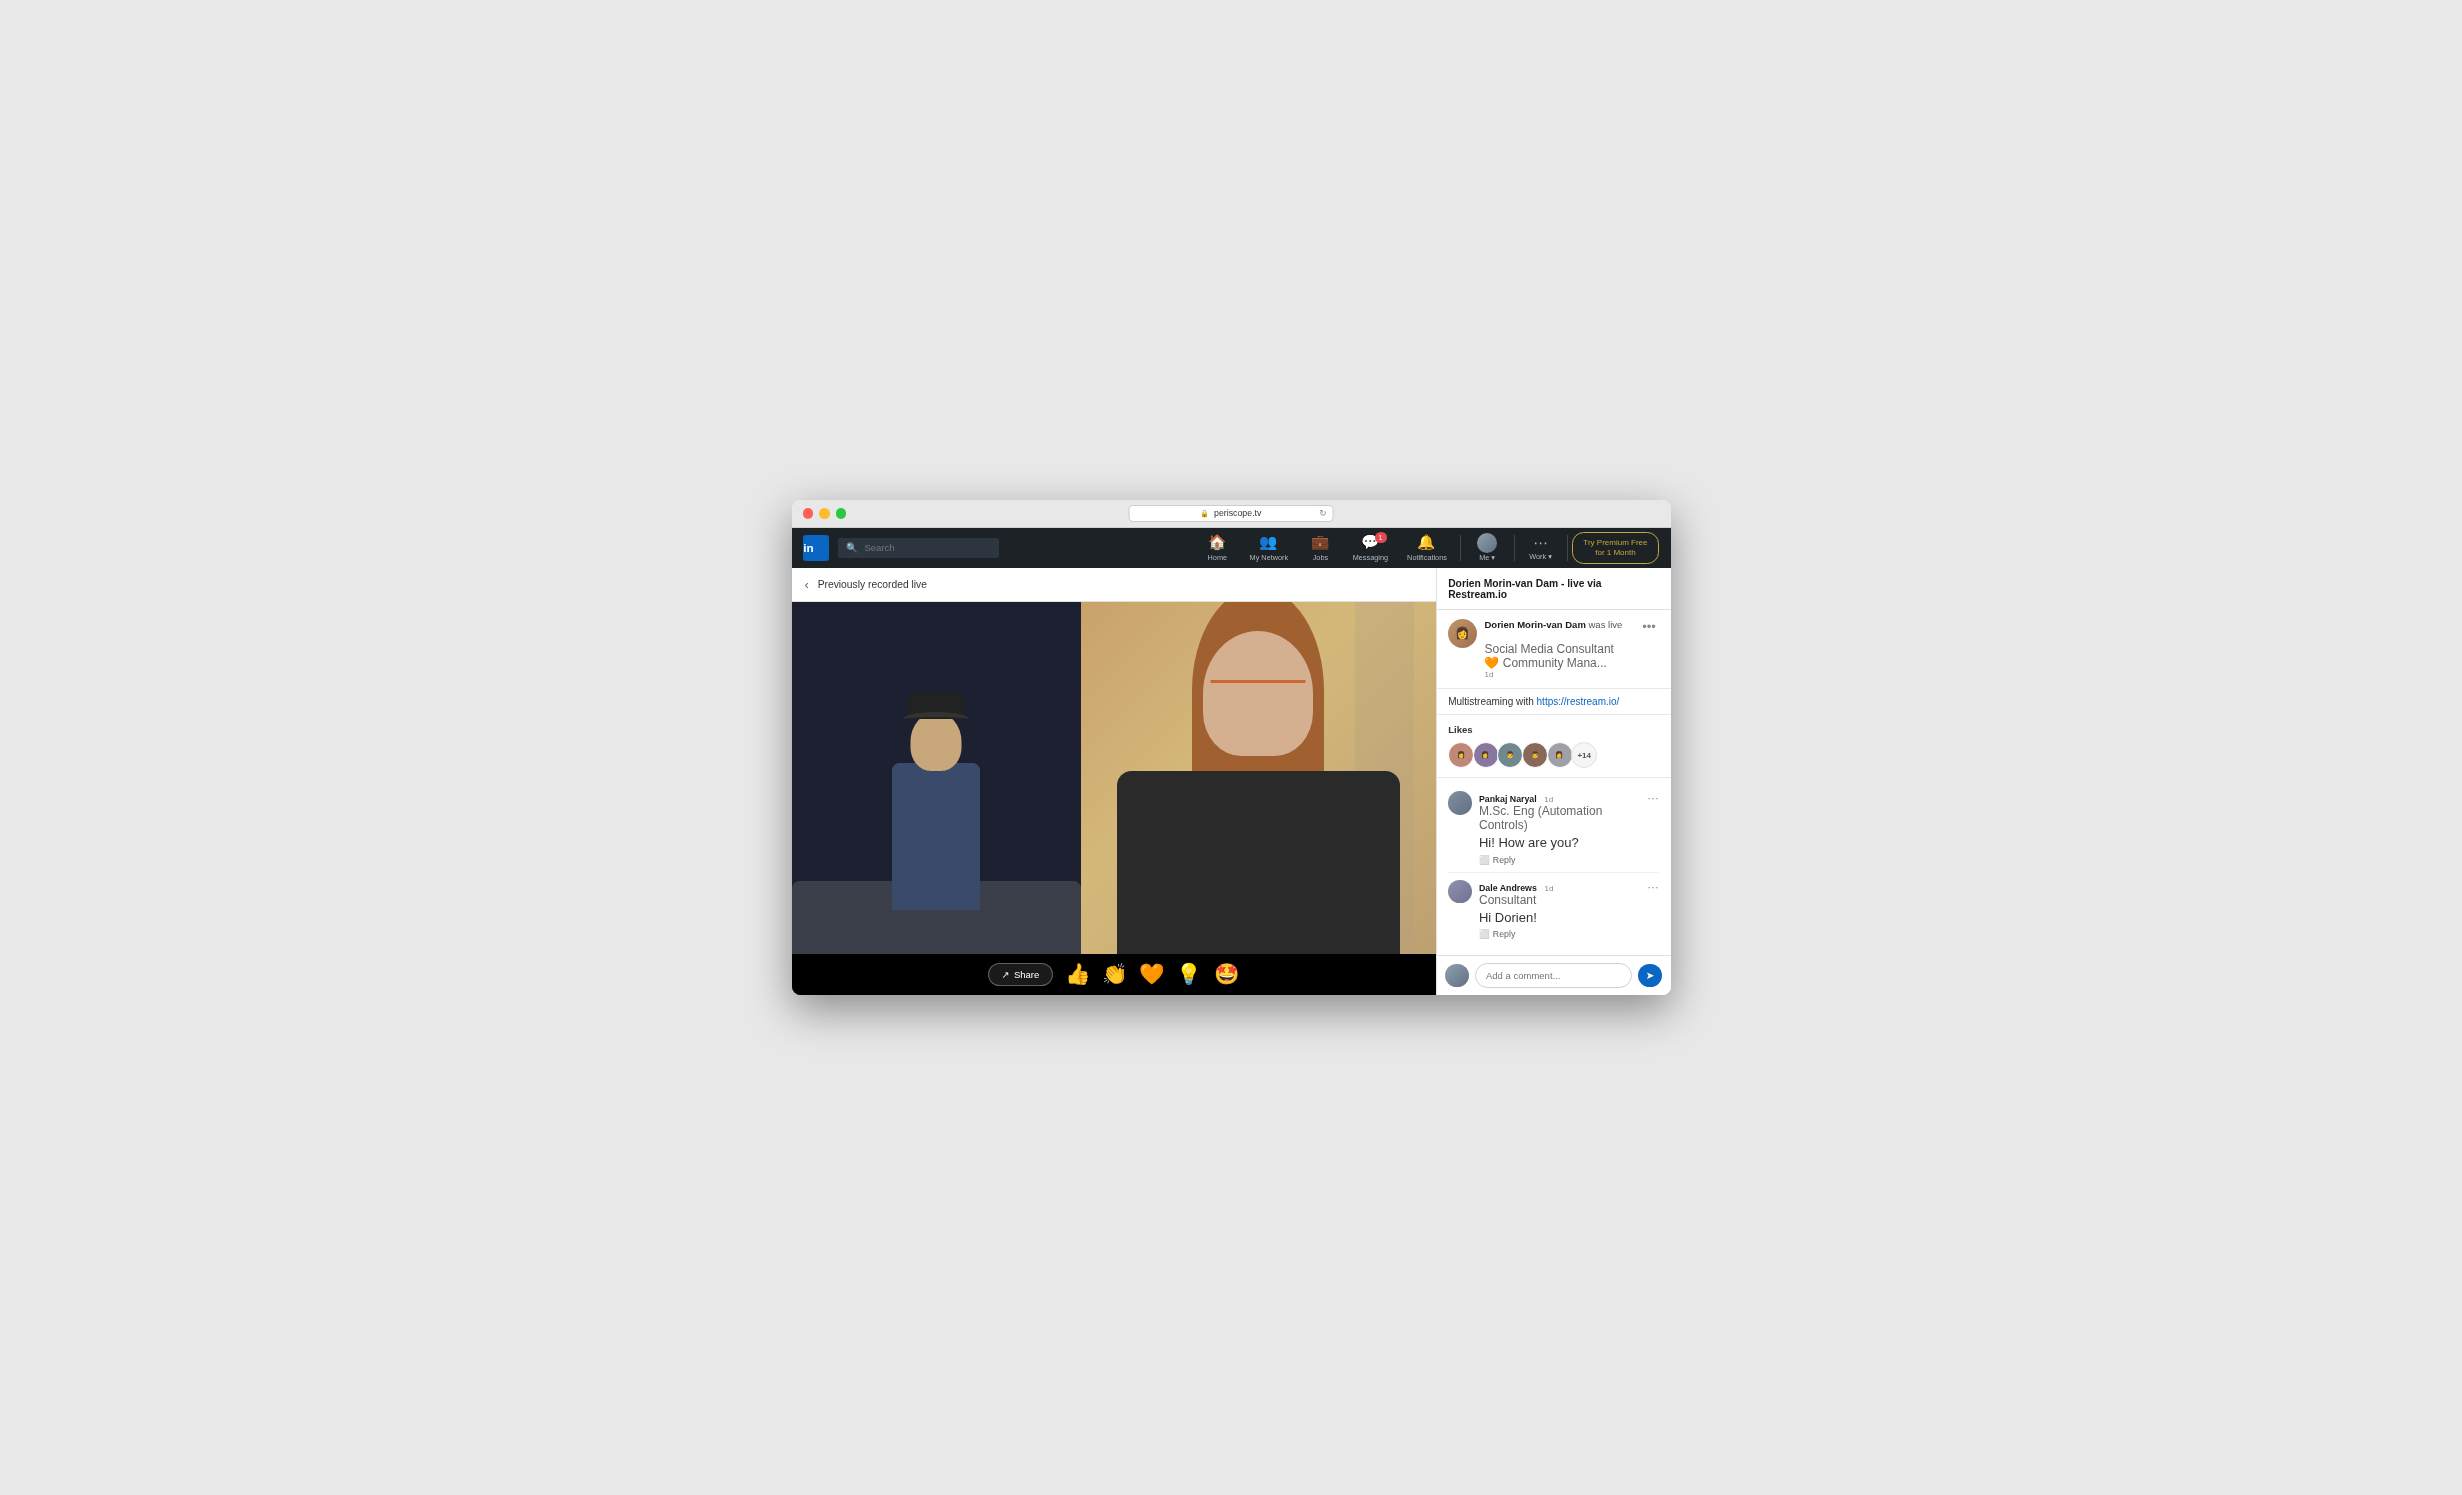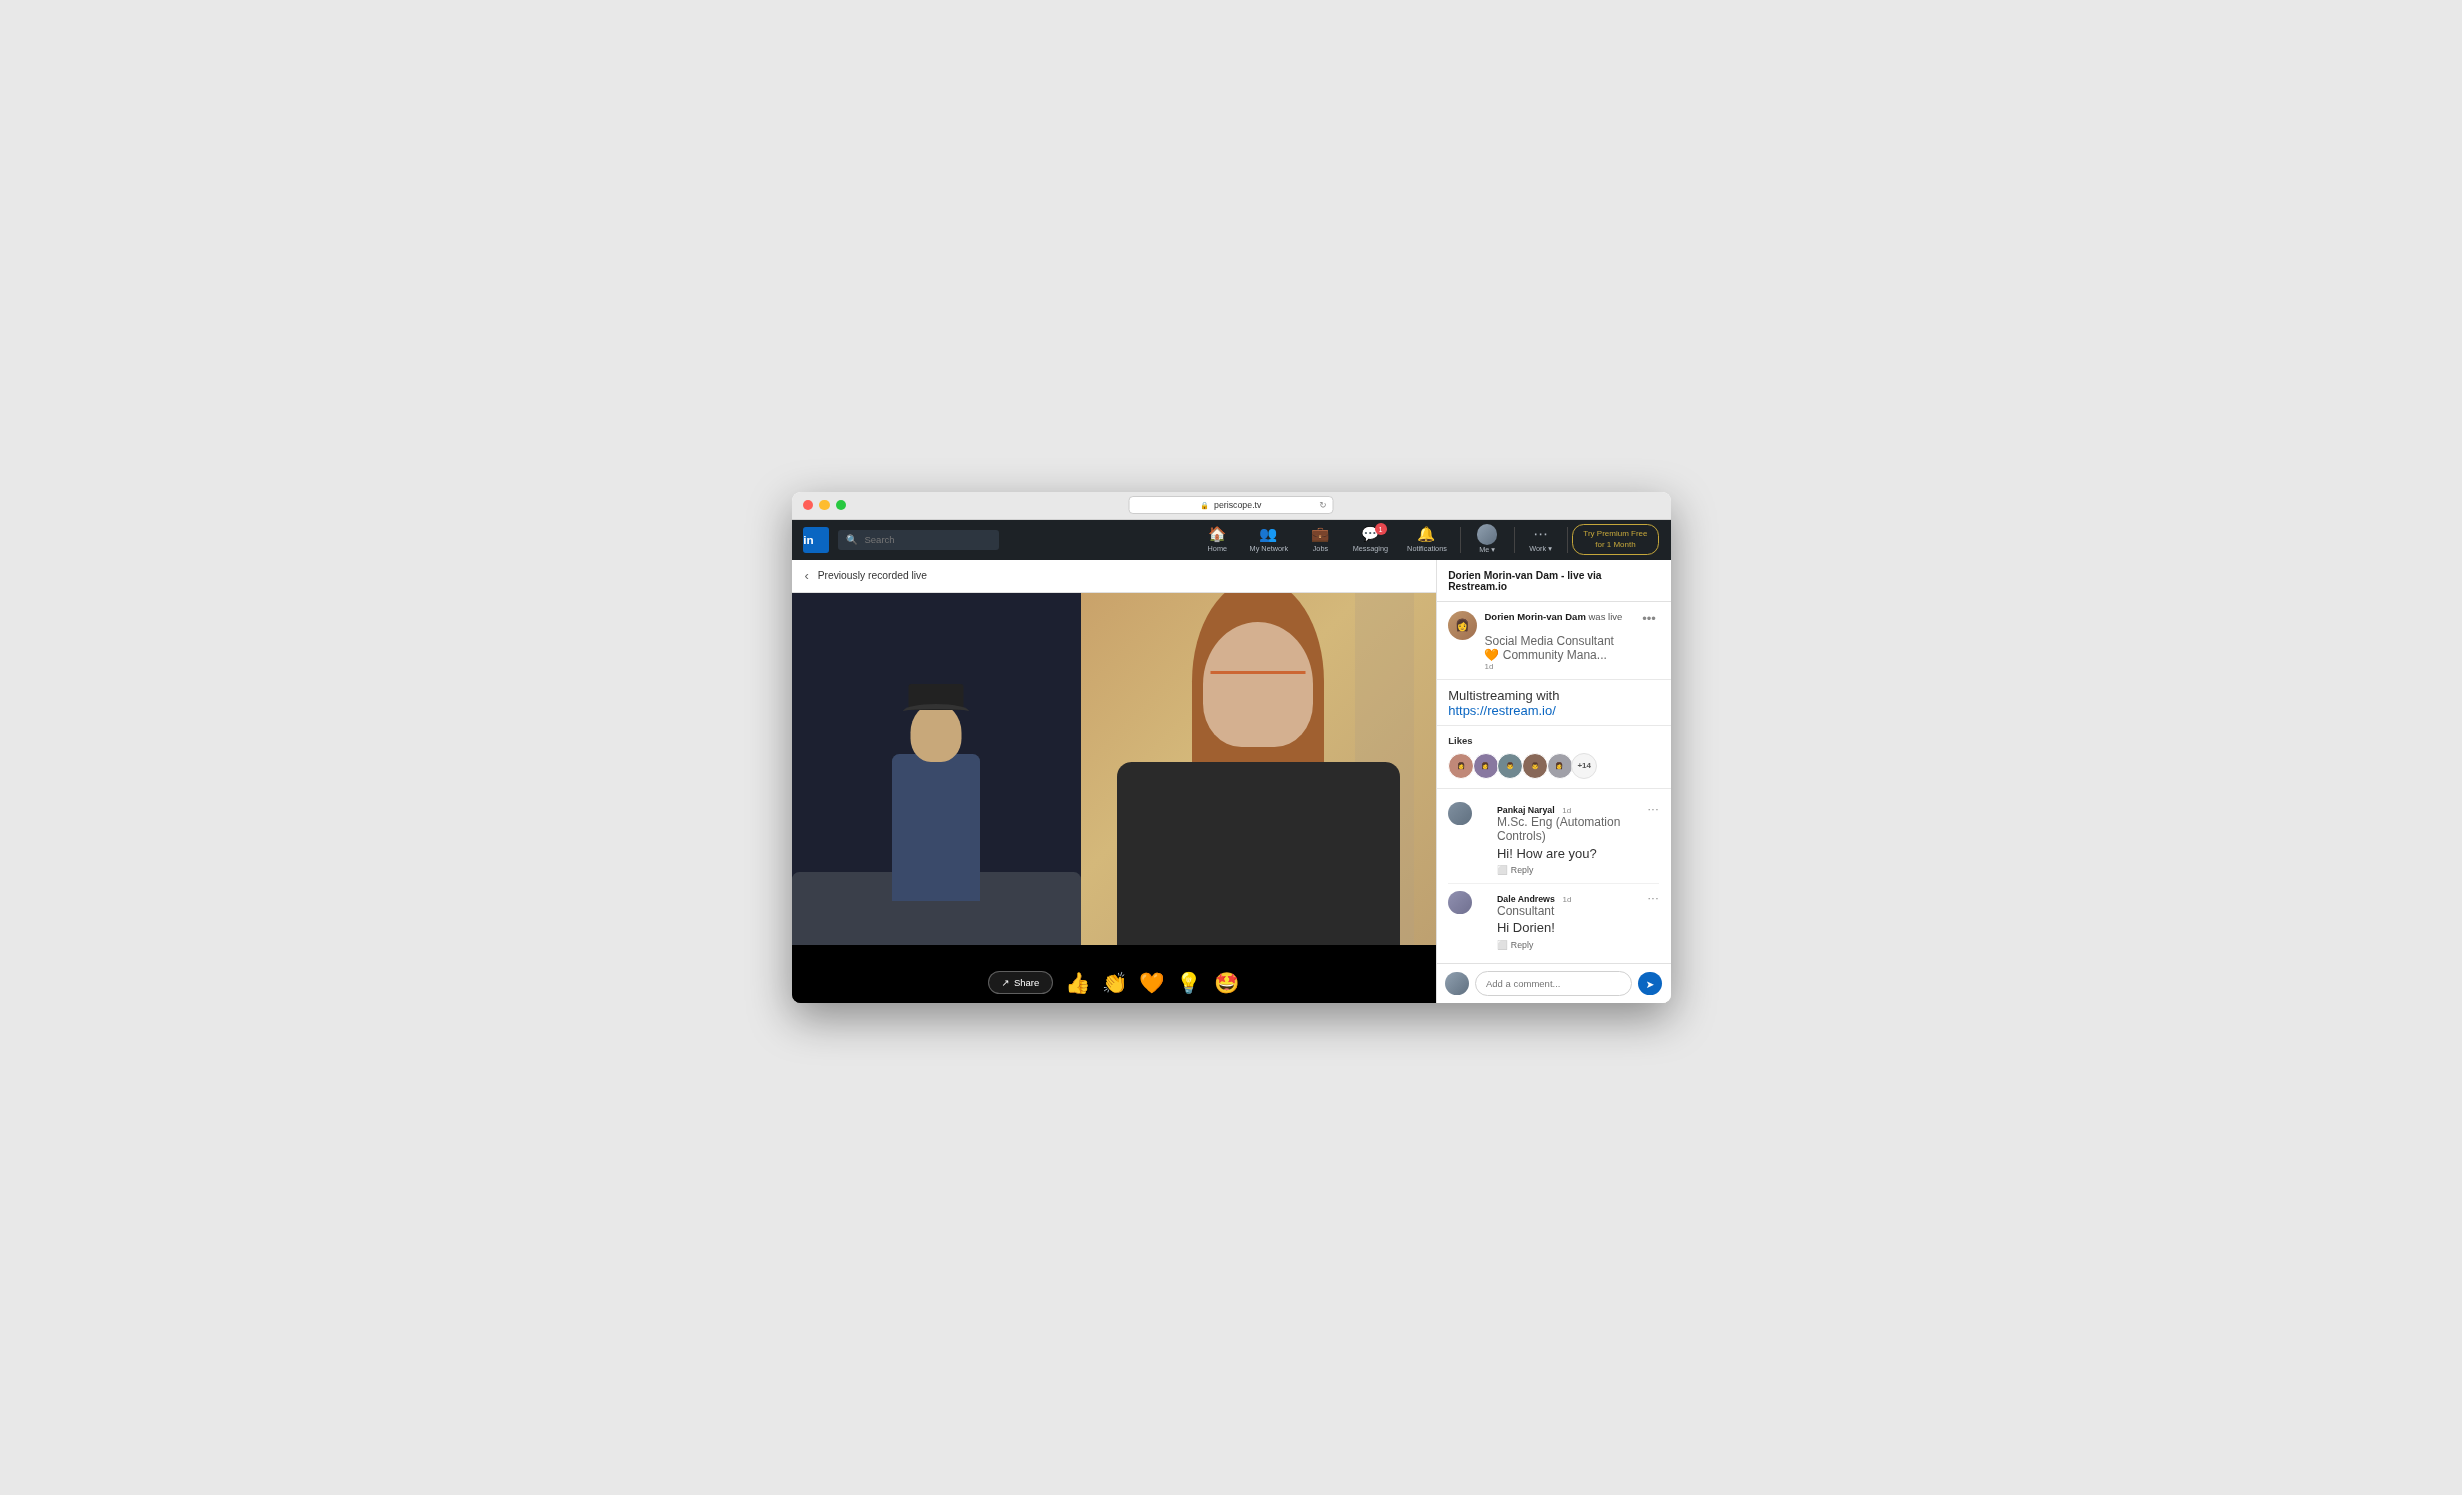--- a/index.html
+++ b/index.html
@@ -252,21 +252,21 @@
     }
     .post-timestamp { font-size: 8px; color: #888; }
     .post-more-btn {
       color: #888;
       font-size: 13px;
       cursor: pointer;
       padding: 0 2.9px;
     }
     .multistream-text {
       padding: 7.3px 11.7px;
-      font-size: 13px;
+      font-size: 10px;
       color: #333;
       border-bottom: 0.7px solid #e8e8e8;
     }
     .multistream-link { color: #0a66c2; text-decoration: none; }
     .likes-section {
       padding: 8.8px 11.7px;
       border-bottom: 0.7px solid #e8e8e8;
     }
     .likes-label {
       font-size: 9.5px;
@@ -310,21 +310,21 @@
     .comments-section {
       flex: 1;
       overflow-y: auto;
       padding: 5.9px 0;
     }
     .comment-item {
       padding: 7.3px 11.7px;
       display: flex;
       gap: 7.3px;
     }
-    .comment-body { flex: 1; margin-left: 18px; }
+    .comment-body { flex: 1; }
     .comment-author {
       font-size: 8.8px;
       font-weight: 600;
       color: #1a1a1a;
     }
     .comment-role {
       font-size: 12px;
       color: #666;
     }
     .comment-time { font-size: 8px; color: #888; }

